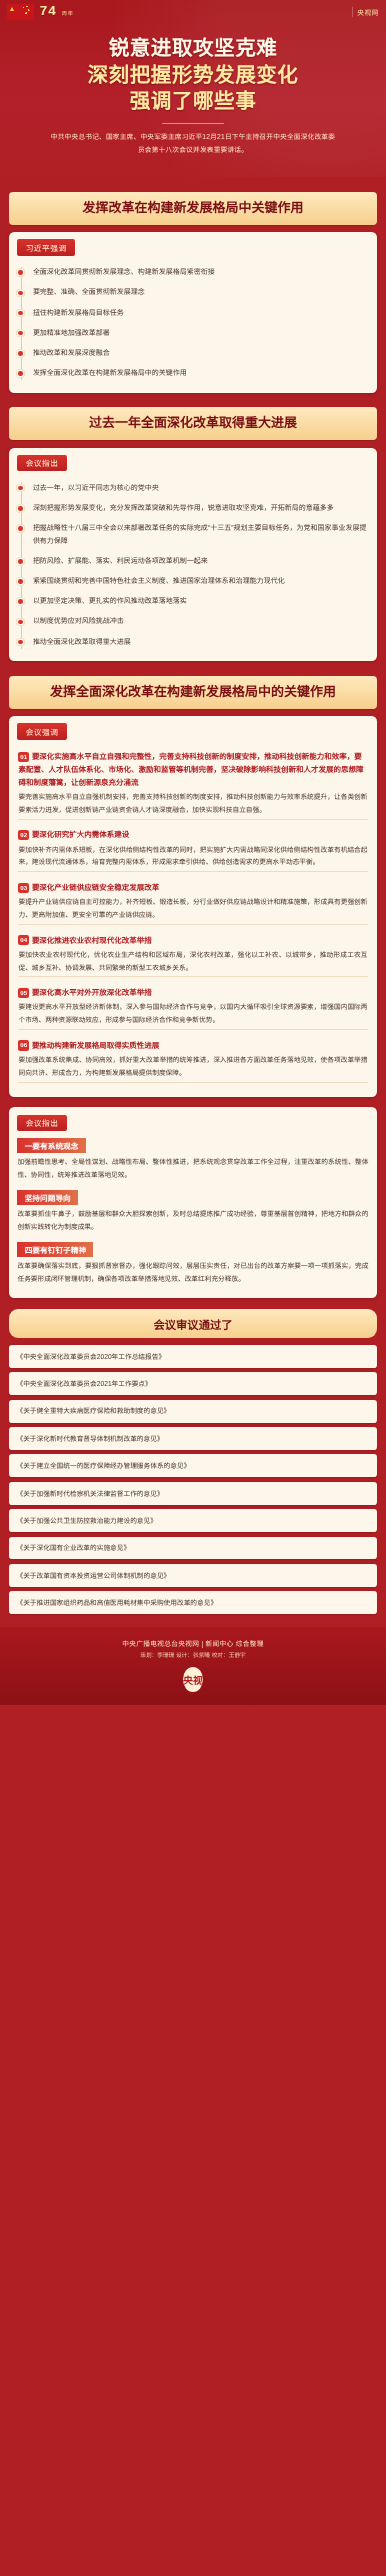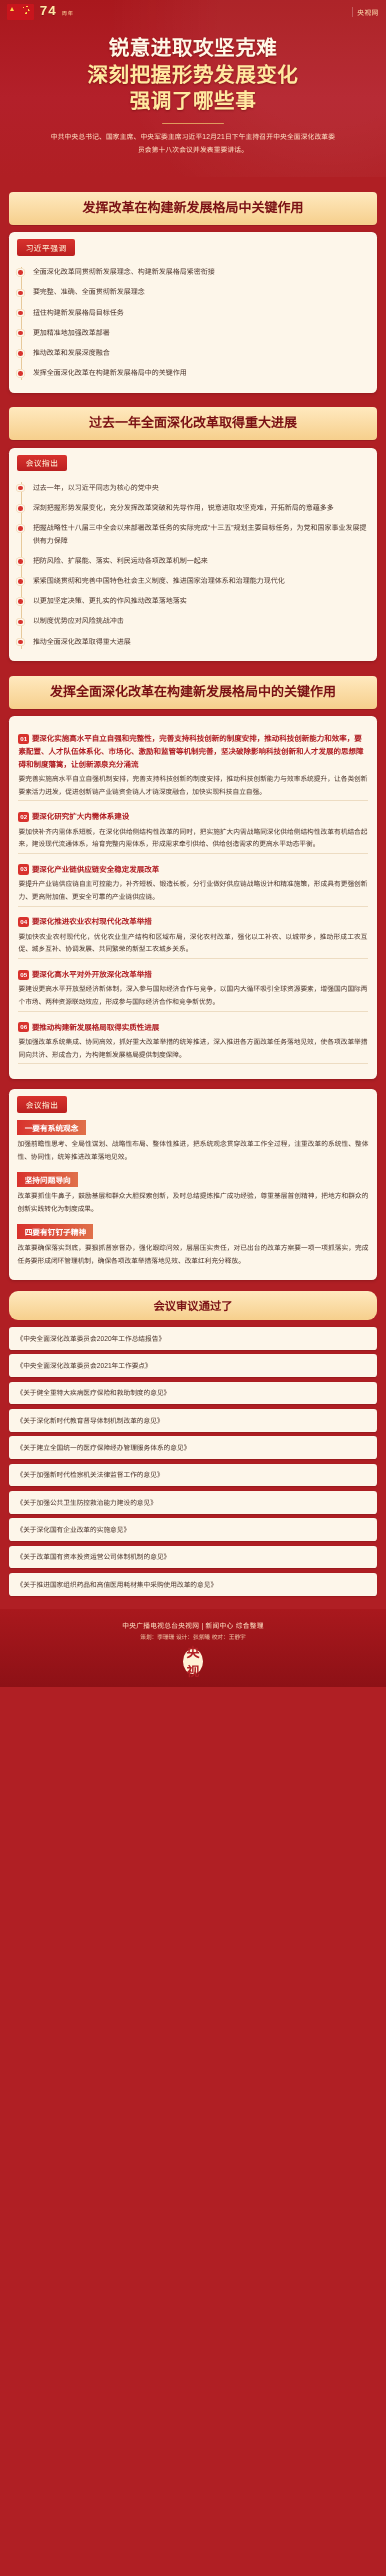--- a/index.html
+++ b/index.html
@@ -208,21 +208,21 @@
     margin-top:13.4px;
     padding:9.3px 9.3px 13.4px 9.3px;
     text-align:center;
     background:linear-gradient(180deg,#a9181d,#8d1116);
   }
   .f-line1 { font-size:6.7px; color:#ffe2c4; line-height:2; letter-spacing:0.3px;}
   .f-line2 { font-size:5.7px; color:#f0c6a6; line-height:2; }
   .f-logo {
     margin:5.2px auto 0 auto; width:20.6px;height:25px;border-radius:50%;
     background:#fff1d6; color:#b01f24; font-weight:bold;
-    display:flex;align-items:center;justify-content:center;font-size:13px;
+    display:flex;align-items:center;justify-content:center;font-size:10px;
   }
 </style>
 </head>
 <body>
 
 <div class="page">
 
   <div class="header">
     <div class="brandbar">
       <span class="brand-flag"></span>
@@ -269,20 +269,21 @@
             <div class="tl-item">紧紧围绕贯彻和完善中国特色社会主义制度、推进国家治理体系和治理能力现代化</div>
             <div class="tl-item">以更加坚定决策、更扎实的作风推动改革落地落实</div>
             <div class="tl-item">以制度优势应对风险挑战冲击</div>
             <div class="tl-item">推动全面深化改革取得重大进展</div>
           </div>
         </div>
       </div>
       <div class="section">
         <div class="sec-title">发挥全面深化改革在构建新发展格局中的关键作用</div>
         <div class="card">
+          <div class="pill-wrap"><span class="pill">会议强调</span></div>
           <div class="nb">
             <div class="nb-item">
               <div class="nb-head"><span class="n">01</span><span>要深化实施高水平自立自强和完整性，完善支持科技创新的制度安排，推动科技创新能力和效率，要素配置、人才队伍体系化、市场化、激励和监管等机制完善，坚决破除影响科技创新和人才发展的思想障碍和制度藩篱，让创新源泉充分涌流</span></div>
               <div class="nb-body">要完善实施高水平自立自强机制安排，完善支持科技创新的制度安排，推动科技创新能力与效率系统提升，让各类创新要素活力迸发，促进创新链产业链资金链人才链深度融合，加快实现科技自立自强。</div>
               <div class="nb-sep"></div>
             </div>
             <div class="nb-item">
               <div class="nb-head"><span class="n">02</span><span>要深化研究扩大内需体系建设</span></div>
               <div class="nb-body">要加快补齐内需体系短板，在深化供给侧结构性改革的同时，把实施扩大内需战略同深化供给侧结构性改革有机结合起来，建设现代流通体系，培育完整内需体系，形成需求牵引供给、供给创造需求的更高水平动态平衡。</div>
               <div class="nb-sep"></div>

